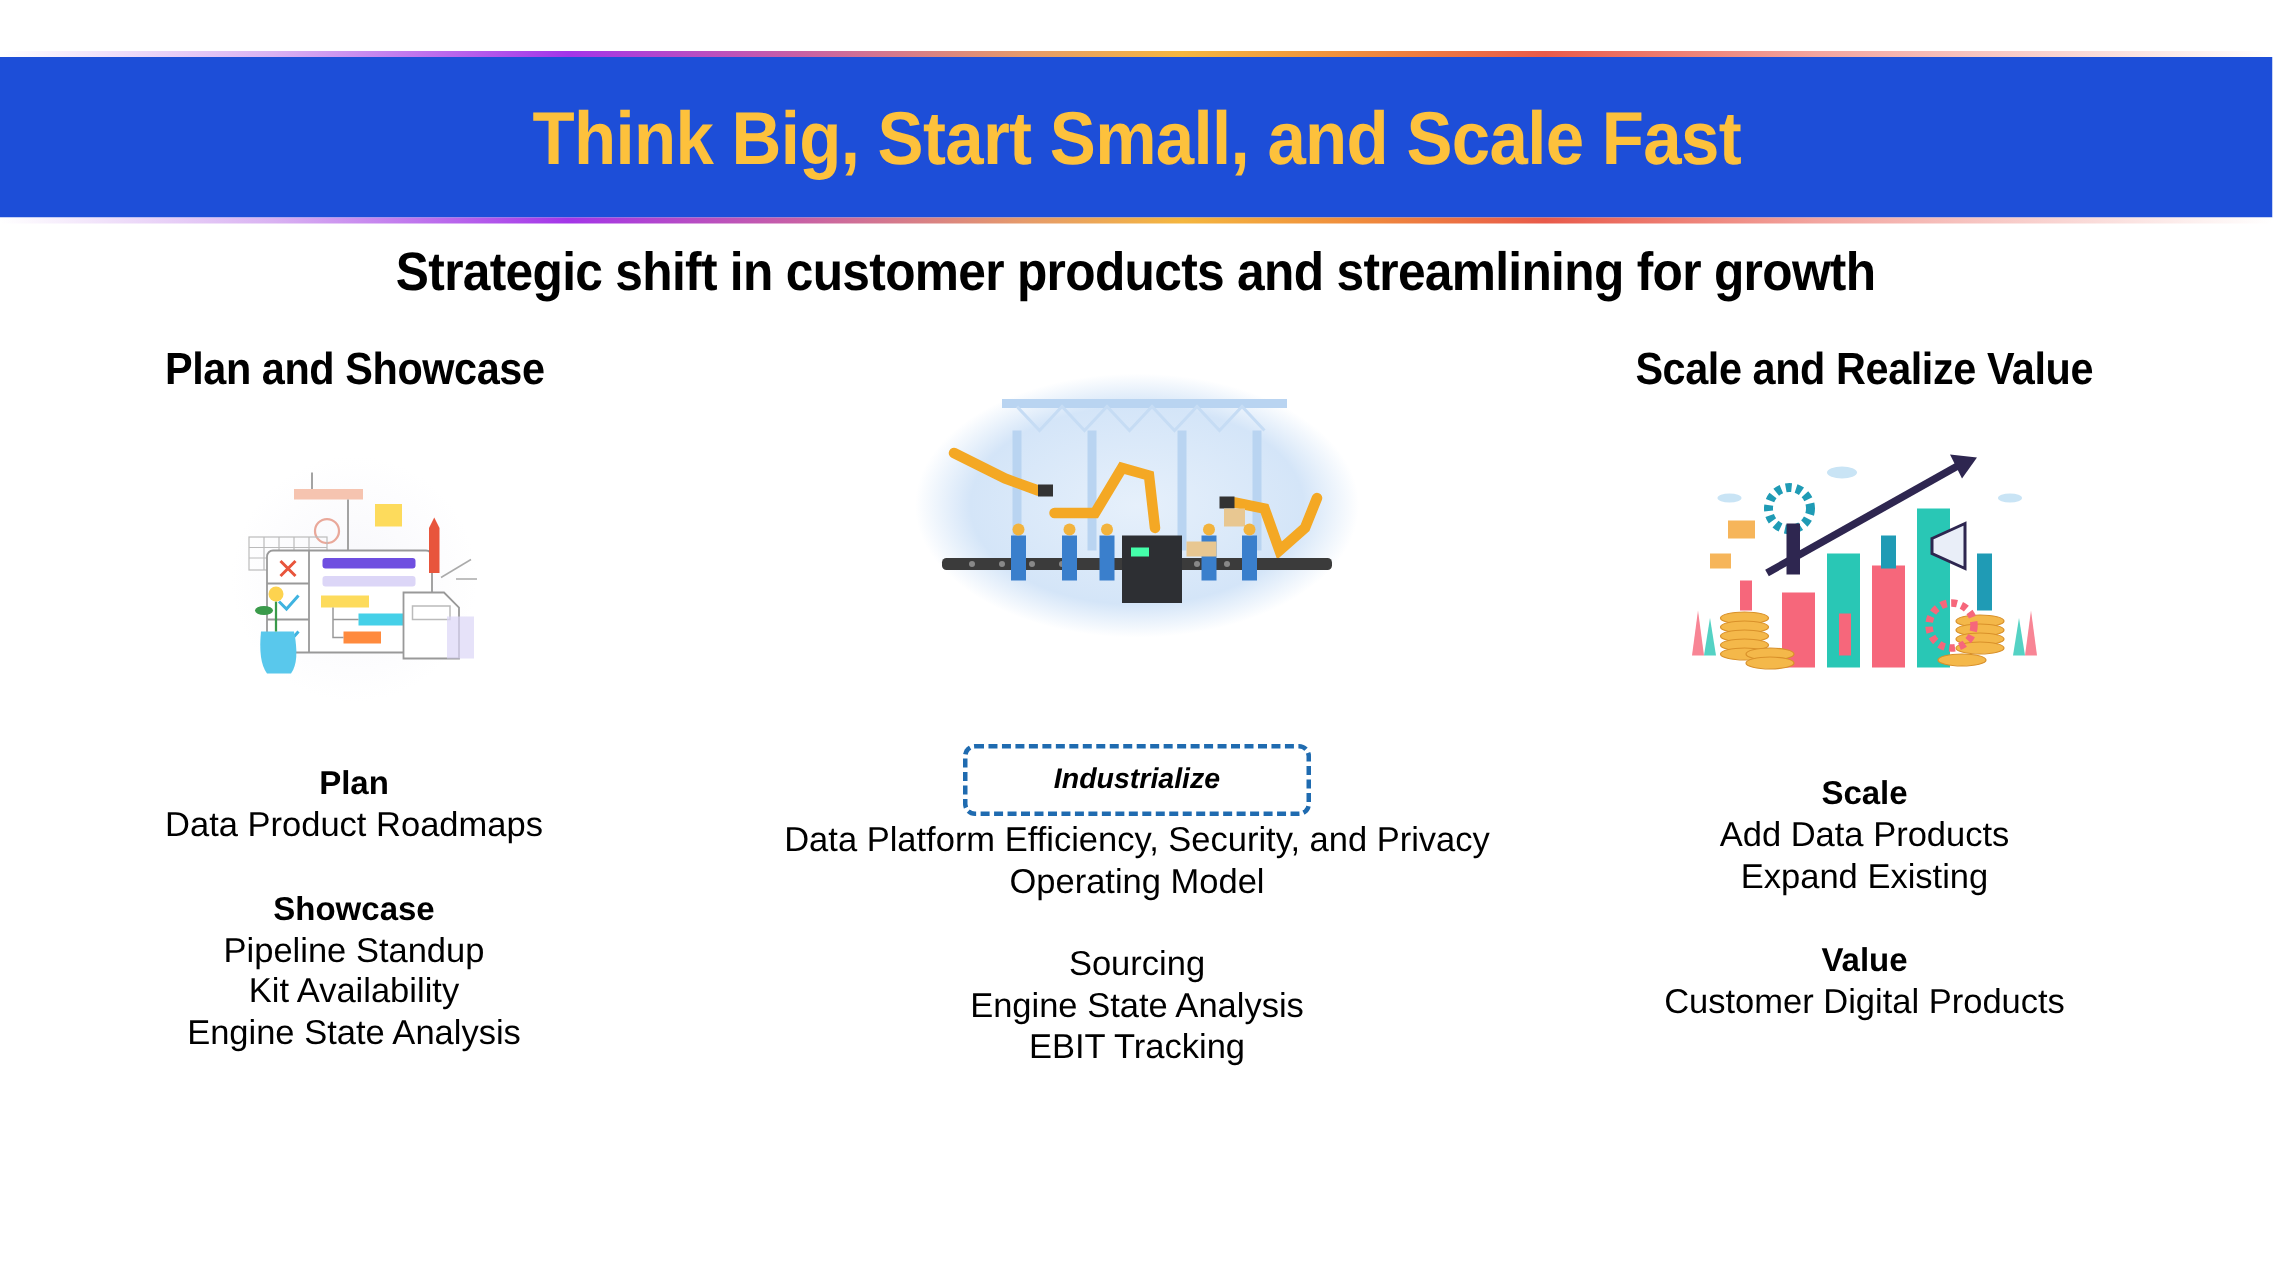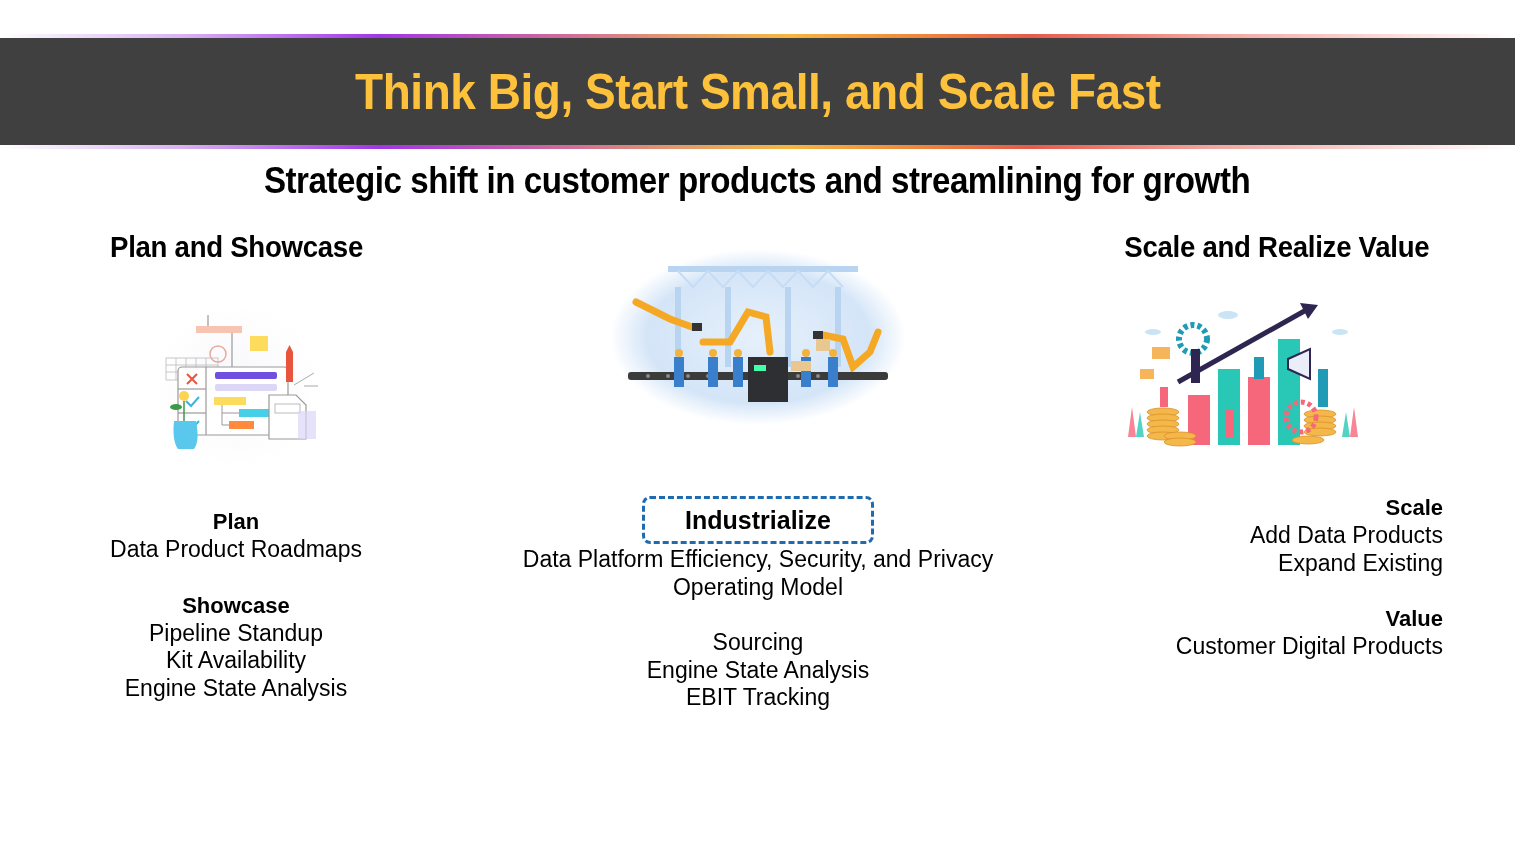--- a/index.html
+++ b/index.html
@@ -7,58 +7,58 @@
   body { position: relative; font-family: "Liberation Sans", "DejaVu Sans", sans-serif; color: #000; }
 
   .banner-line {
     position: absolute; left: 0; width: 1515px; height: 4px;
     background: linear-gradient(90deg, #ffffff 0%, #d9b2f2 12%, #a335e8 25%, #c75fa6 35%, #e59a6b 45%, #f4b63f 52%, #ef8a3c 60%, #e85a4a 68%, #f2a5a0 80%, #ffffff 100%);
   }
   .banner-line.top { top: 34px; }
   .banner-line.bottom { top: 145px; }
   .banner {
     position: absolute; top: 38px; left: 0; width: 1515px; height: 107px;
-    background: #404040; display: flex; align-items: center; justify-content: center;
+    background: #1d4ed8; display: flex; align-items: center; justify-content: center;
   }
   .banner-title {
     color: #fdc13c; font-weight: 700; font-size: 50px; letter-spacing: -0.5px;
     transform: scaleX(0.92); white-space: nowrap;
   }
 
   .subtitle {
     position: absolute; top: 160px; left: 0; width: 1515px; text-align: center;
     font-weight: 700; font-size: 36px; letter-spacing: -0.5px;
   }
   .subtitle span { display: inline-block; transform: scaleX(0.92); }
 
   .col { position: absolute; top: 225px; text-align: center; }
   .col.c1 { left: 36px; width: 400px; }
   .col.c2 { left: 508px; width: 500px; }
-  .col.c3 { left: 1043px; width: 400px; text-align: right; }
+  .col.c3 { left: 1043px; width: 400px; }
 
   .col-heading { font-weight: 700; font-size: 30px; height: 44px; line-height: 44px; letter-spacing: -0.3px; }
   .col-heading span { display: inline-block; transform: scaleX(0.92); }
 
   .illus { position: relative; margin: 0 auto; }
   .c1 .illus { width: 180px; height: 170px; margin-top: 32px; }
   .c2 .illus { width: 300px; height: 180px; margin-top: 22px; }
   .c3 .illus { width: 250px; height: 165px; margin-top: 28px; }
 
   .list { margin-top: 0; }
   .item-h { font-weight: 700; font-size: 22px; line-height: 28px; }
   .item { font-size: 23px; line-height: 27.5px; }
   .gap { height: 28px; }
 
   .c1 .list { position: absolute; top: 283px; left: 0; width: 100%; }
-  .c3 .list { position: absolute; top: 269px; left: 0; width: 100%; }
+  .c3 .list { position: absolute; top: 290px; left: 0; width: 100%; }
   .c2 .list { position: absolute; top: 271px; left: 0; width: 100%; }
 
   .dashed-box {
     display: inline-block; border: 3px dashed #1f6bb0; border-radius: 8px;
-    width: 232px; height: 48px; line-height: 42px; font-weight: 700; font-size: 25px;
+    width: 232px; height: 48px; line-height: 42px; font-weight: 700; font-size: 19px; font-style: italic;
   }
   .c2 .after-box { margin-top: 2px; text-align: center; }
 </style>
 </head>
 <body>
 
 <div class="banner-line top"></div>
 <div class="banner">
   <div class="banner-title">Think Big, Start Small, and Scale Fast</div>
 </div>

